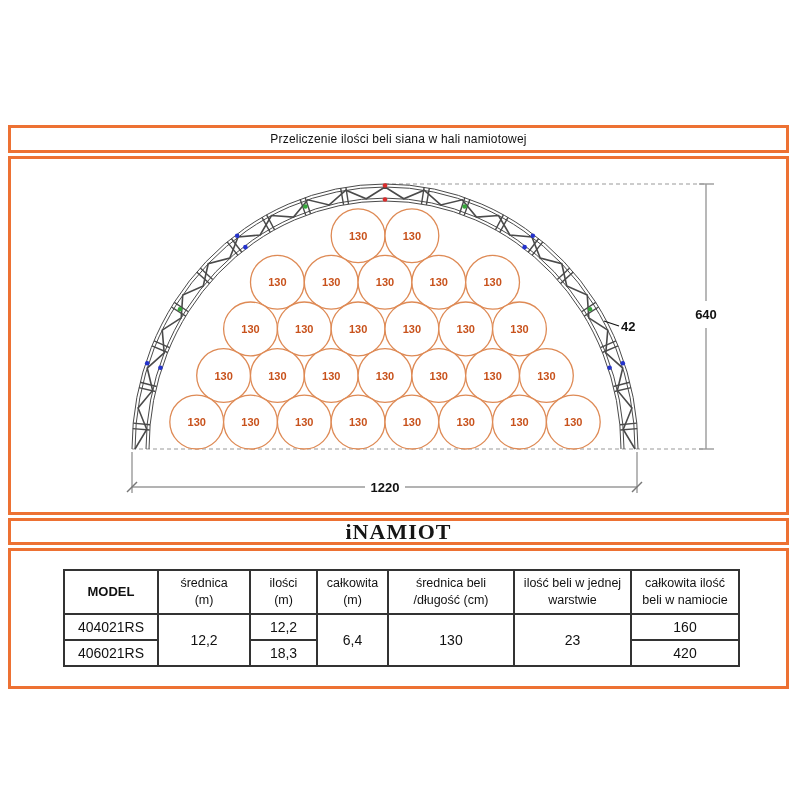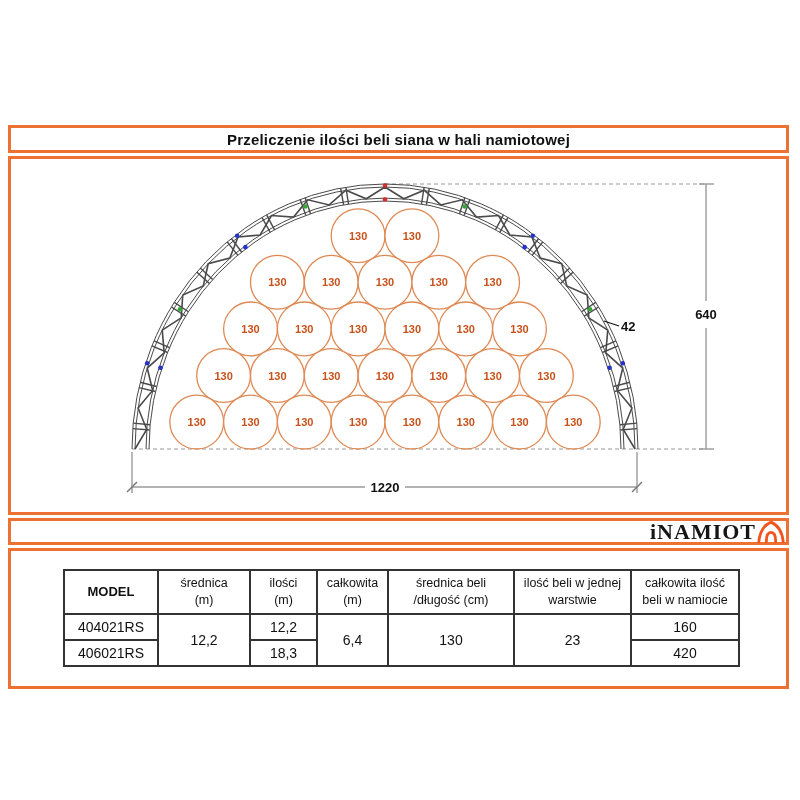--- a/index.html
+++ b/index.html
@@ -5,24 +5,24 @@
   html,body{margin:0;padding:0;background:#fff;}
   .page{
     position:relative;width:800px;height:800px;background:#fff;overflow:hidden;
     font-family:"Liberation Sans",sans-serif;color:#111;
   }
   .frame{
     position:absolute;left:8px;width:781px;box-sizing:border-box;
     border:3px solid #ED7133;background:#fff;
   }
   .title-frame{top:125px;height:28px;display:flex;align-items:center;justify-content:center;}
-  .title-text{font-size:15px;font-weight:bold;letter-spacing:.2px;}
+  .title-text{font-size:12px;font-weight:normal;letter-spacing:.2px;}
   .diagram-frame{top:156px;height:359px;}
   .diagram-frame svg{display:block;}
-  .logo-frame{top:518px;height:27px;display:flex;align-items:center;justify-content:flex-end;}
+  .logo-frame{top:518px;height:27px;display:flex;align-items:center;justify-content:center;flex-direction:column;}
   .logo-text{
     font-family:"Liberation Serif",serif;font-weight:bold;font-size:22px;
     letter-spacing:1px;color:#151515;line-height:1;
   }
   .table-frame{top:548px;height:141px;}
   table.spec{
     position:absolute;left:52px;top:18px;border-collapse:collapse;table-layout:fixed;padding-left:12px;
   }
   table.spec th,table.spec td{
     border:2px solid #333;text-align:center;vertical-align:middle;padding:0 2px;

